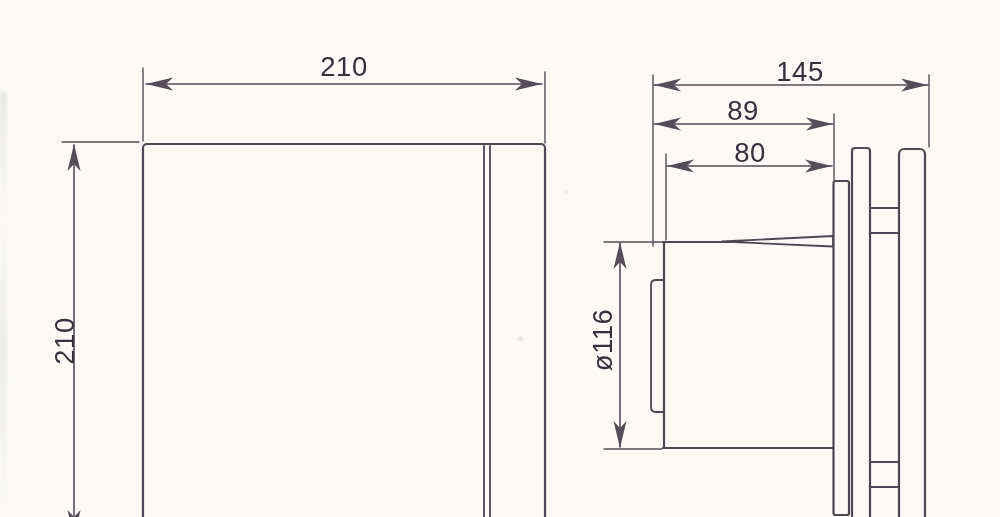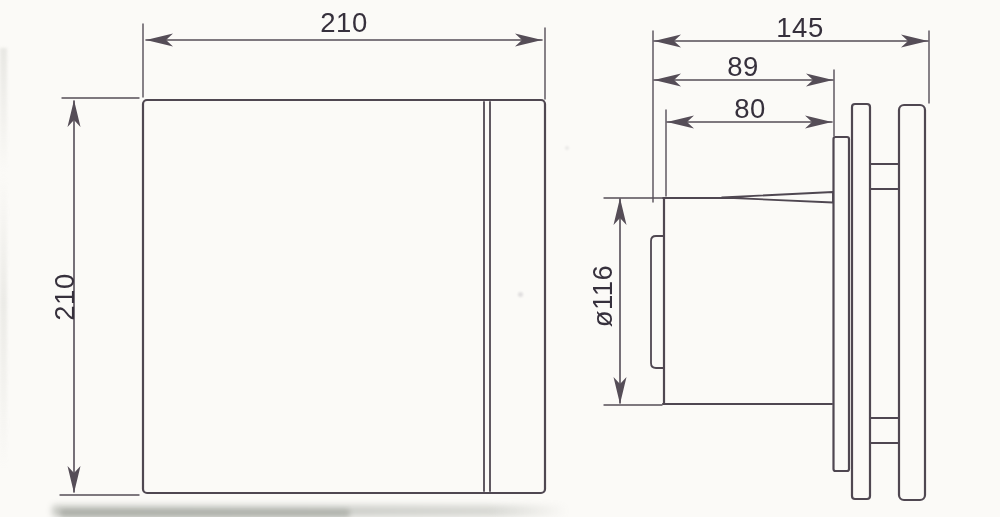--- a/index.html
+++ b/index.html
@@ -7,21 +7,21 @@
     --dim-color:#554d57;
     --text-color:#36303c;
     --paper-color:#fbfaf7;
   }
   html,body{margin:0;padding:0;}
   body{
     width:1000px;height:517px;position:relative;overflow:hidden;
     background:var(--paper-color);
     font-family:"Liberation Sans", sans-serif;
   }
-  .stage{position:absolute;inset:0;}
+  .stage{position:absolute;inset:0;margin-top:44px;}
   svg{position:absolute;left:0;top:0;}
   .obj{fill:none;stroke:var(--line-color);stroke-width:2.2;stroke-linejoin:round;stroke-linecap:round;}
   .obj-thin{fill:none;stroke:var(--line-color);stroke-width:1.8;stroke-linejoin:round;stroke-linecap:round;}
   .wedge{fill:var(--paper-color);stroke:var(--line-color);stroke-width:1.8;stroke-linejoin:round;}
   .dim{fill:none;stroke:var(--dim-color);stroke-width:1.6;stroke-linecap:round;}
   .ext{fill:none;stroke:var(--dim-color);stroke-width:1.4;stroke-linecap:round;}
   .arr{fill:var(--dim-color);stroke:none;}
   text.dimlabel{
     fill:var(--text-color);
     font-family:"Liberation Sans", sans-serif;

